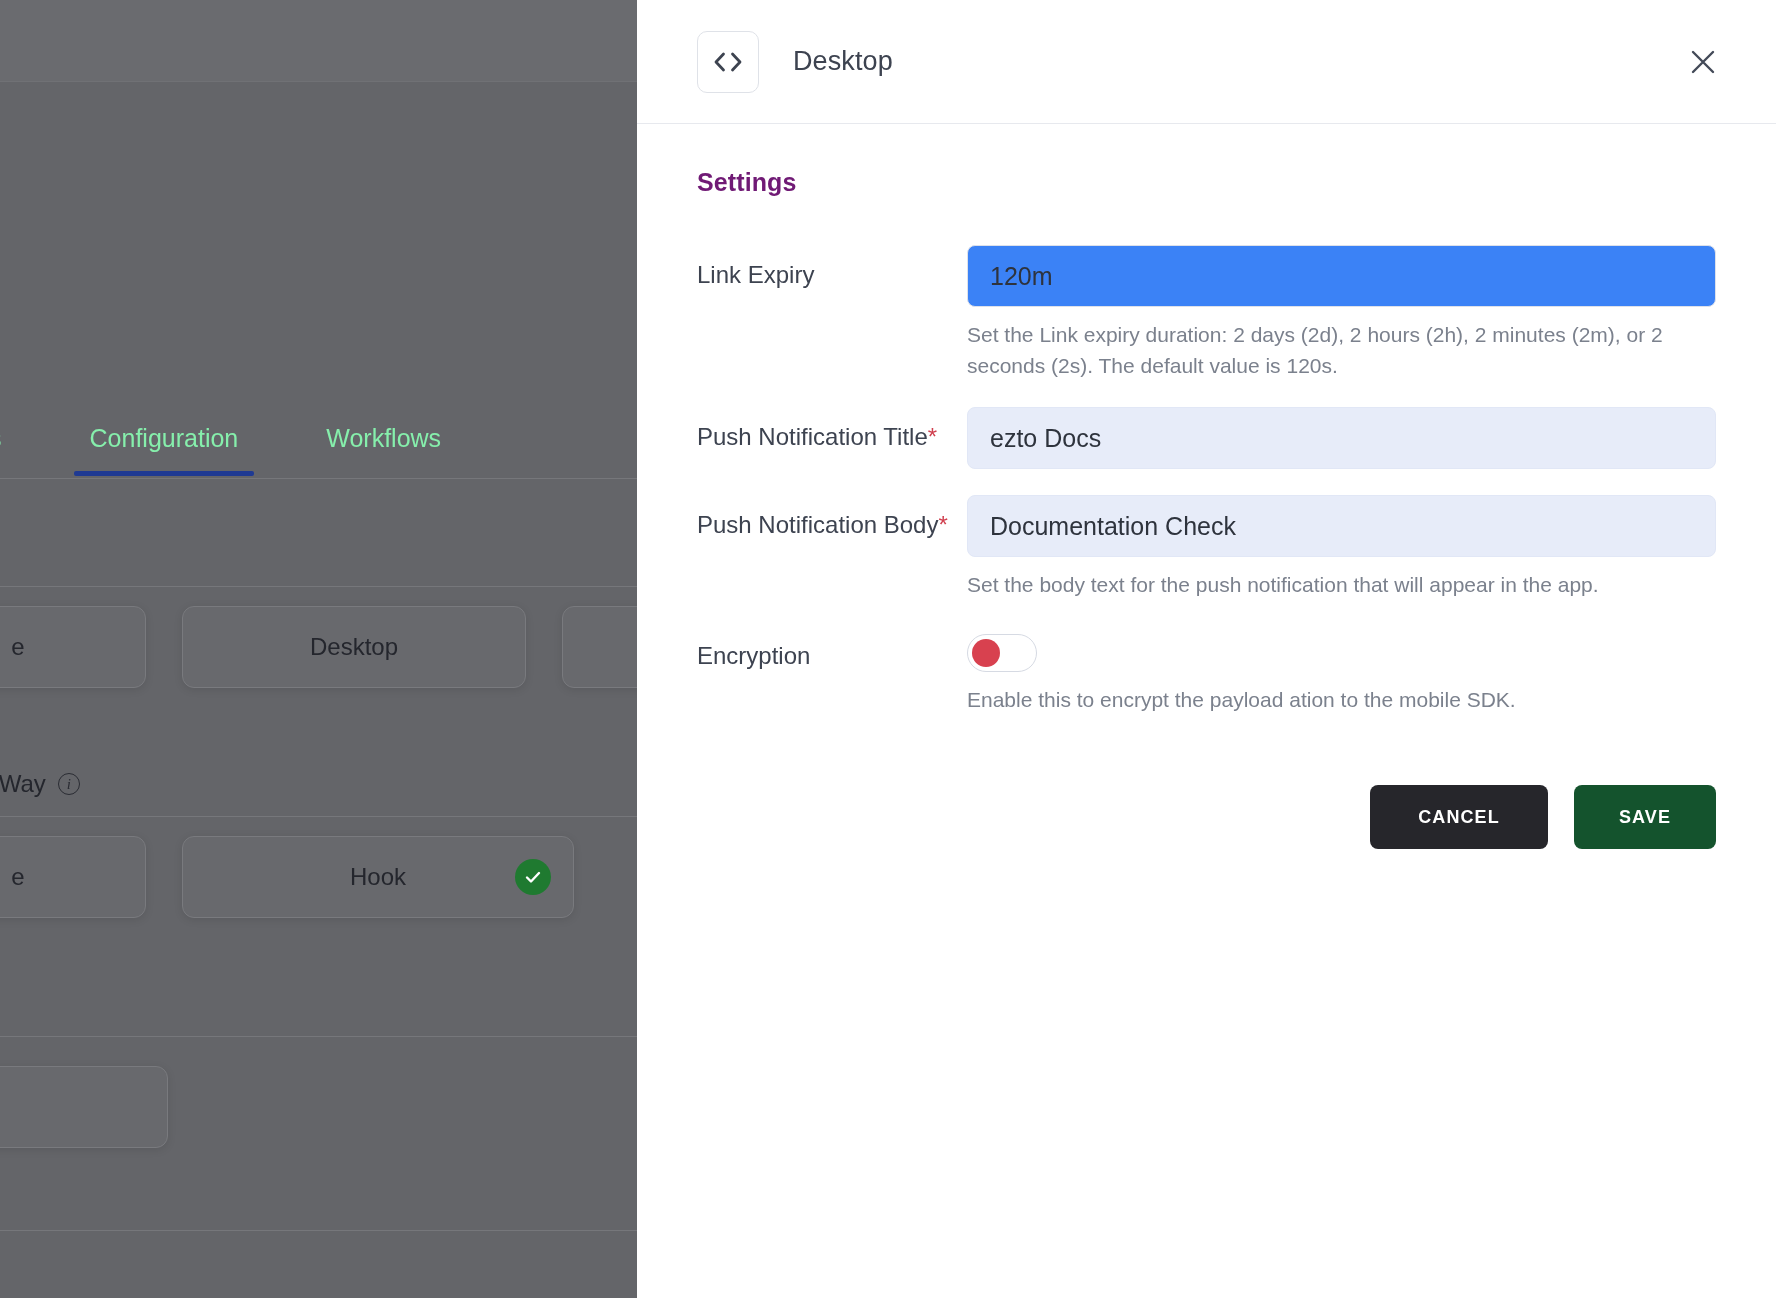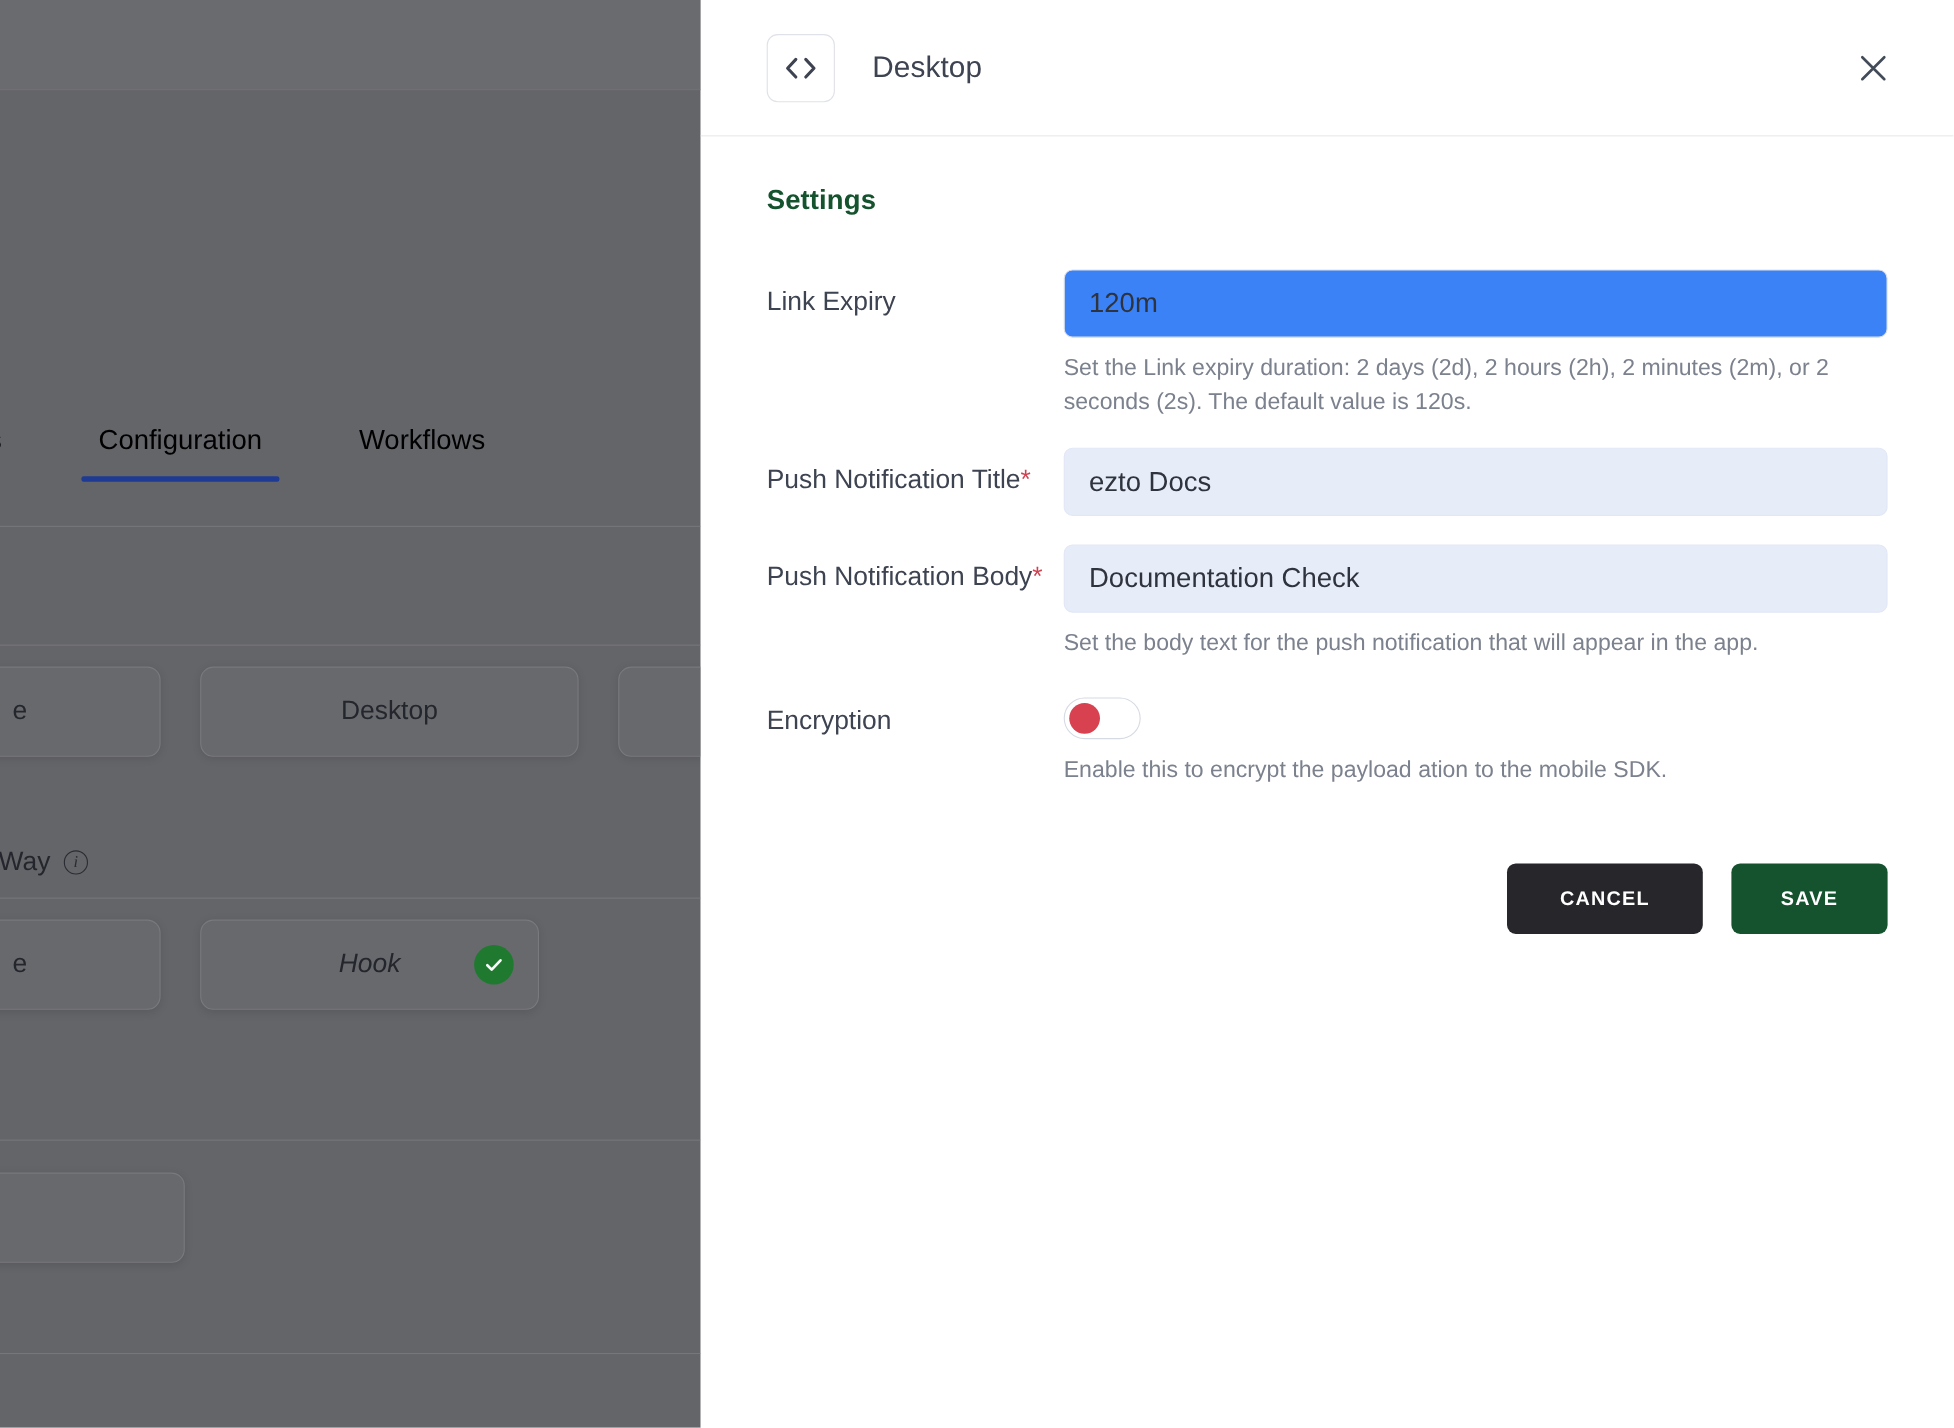--- a/index.html
+++ b/index.html
@@ -39,23 +39,24 @@
     left: -130px; top: 378px;
     display: flex;
     align-items: flex-start;
     gap: 0px;
     white-space: nowrap;
   }
   .bg-tab {
     position: relative;
     padding: 0 44px;
     font-size: 25px;
-    color: #000000;
+    color: #86efac;
     height: 66px;
     line-height: 44px;
+    margin-top: 38px;
   }
   .bg-tab.active::after {
     content: "";
     position: absolute;
     left: 28px; right: 28px;
     bottom: 6px;
     height: 5px;
     background: #1f3a93;
     border-radius: 2px;
   }
@@ -171,21 +172,21 @@
   .close-btn svg { display:block; }
 
   .panel-body {
     flex: 1 1 auto;
     padding: 44px 60px 0 60px;
     overflow: hidden;
   }
   .settings-heading {
     font-size: 25px;
     font-weight: bold;
-    color: #14532d;
+    color: #701a75;
     margin: 0 0 48px 0;
     letter-spacing: 0.1px;
   }
 
   .form-row {
     display: flex;
     align-items: flex-start;
     margin-bottom: 26px;
   }
   .form-label {
@@ -295,21 +296,21 @@
       <div class="bg-card" style="width:256px;"></div>
     </div>
 
     <div class="bg-section-label" style="left:-60px; top:770px;">
       <span>ation Way</span>
       <span class="bg-info-icon">i</span>
     </div>
     <div class="bg-rule" style="top:816px;"></div>
     <div class="bg-card-row" style="left:-110px; top:836px;">
       <div class="bg-card" style="width:256px;">e</div>
-      <div class="bg-card" style="width:308px;font-style:italic;">
+      <div class="bg-card" style="width:392px;">
         <span>Hook</span>
         <span class="bg-card-check">
           <svg width="20" height="20" viewBox="0 0 20 20">
               <path d="M4 10.5 L8 14.5 L16 6" fill="none" stroke="#ffffff" stroke-width="2.4" stroke-linecap="round" stroke-linejoin="round"></path>
             </svg>
         </span>
       </div>
     </div>
 
     <div class="bg-rule" style="top:1036px;"></div>

